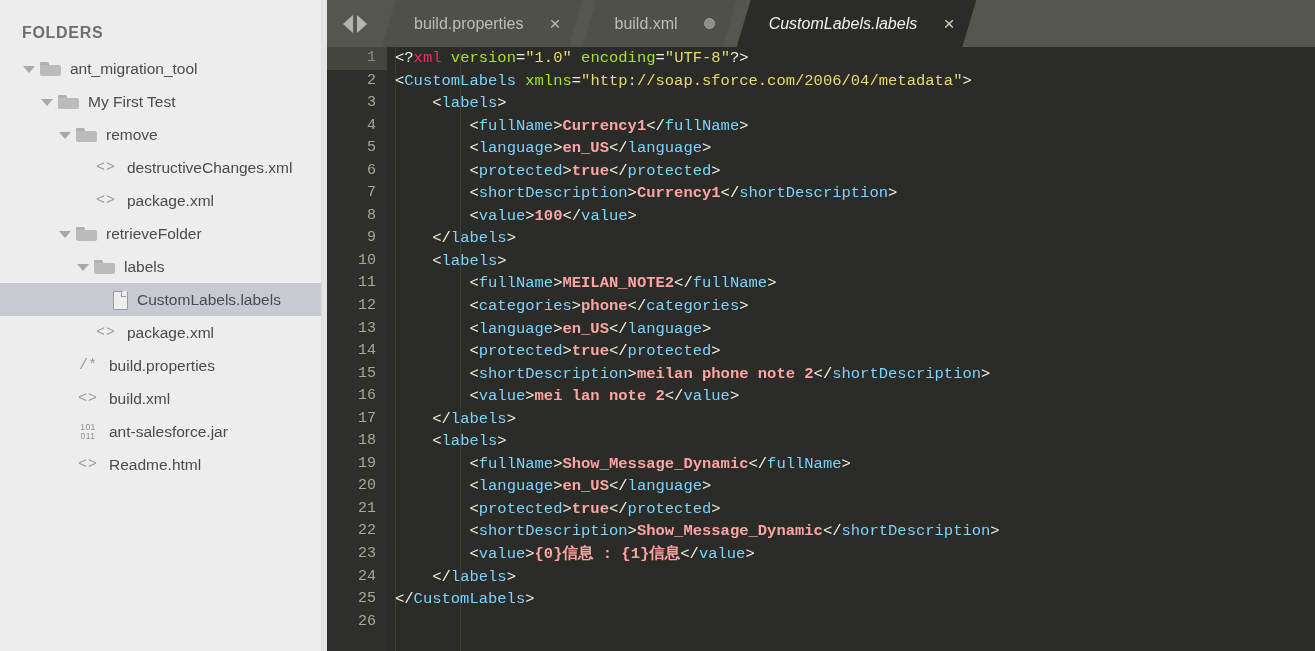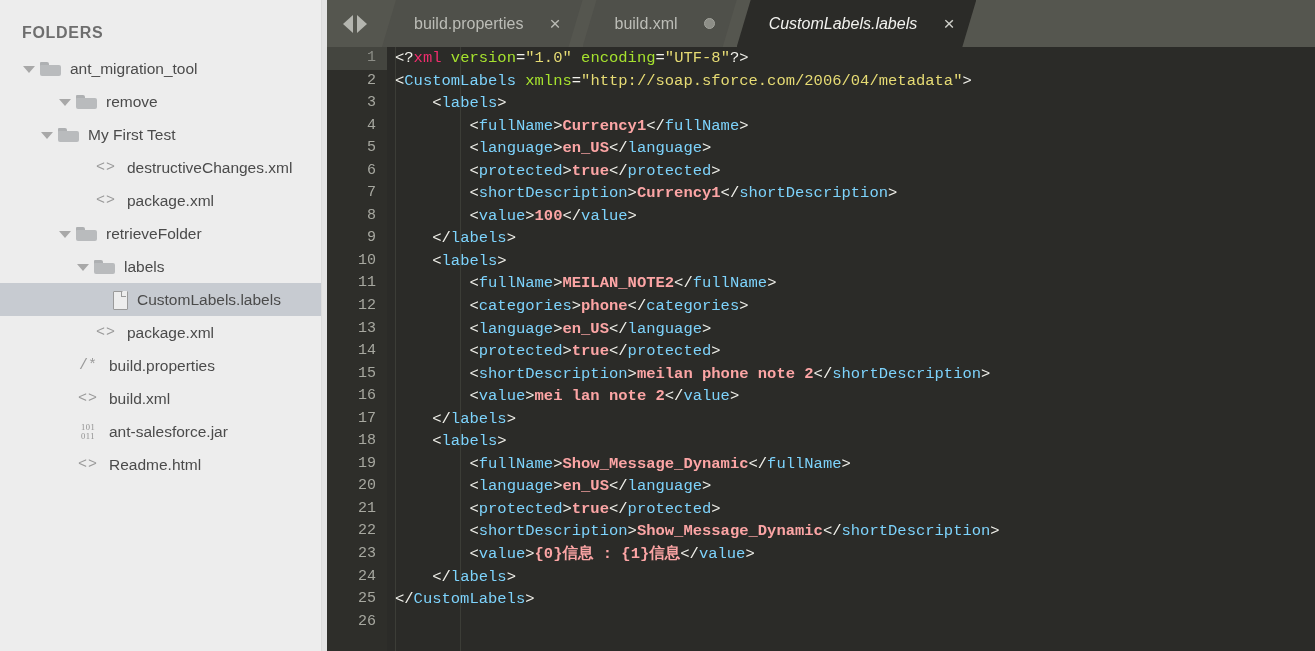--- a/index.html
+++ b/index.html
@@ -109,21 +109,21 @@
   }
   .ico-file::after {
     content: ""; position: absolute; right: 1px; top: 1px;
     width: 0; height: 0;
     border-left: 5px solid transparent;
     border-top: 5px solid #ededed;
     box-shadow: -1px 1px 0 0 #9a9a9a;
   }
   .ico-binary {
     width: 24px; height: 17px;
-    font-family: Liberation Serif, serif;
+    font-family: Liberation Sans, sans-serif;
     font-size: 8.5px; color: #8f8f8f;
     line-height: 8.5px; text-align: center; letter-spacing: 0.5px;
   }
 
   
   #editor {
     flex: 1 1 auto; height: 651px;
     background: #2b2b28;
     display: flex; flex-direction: column;
     position: relative; overflow: hidden;
@@ -237,34 +237,34 @@
     <div id="tree">
         <div class="tree-row">
           <div style="flex: 0 0 auto; width: 22px;"></div>
           <div class="arrow down"></div>
           <span class="icn">
             <span class="ico-folder-open"></span>
           </span>
           <span>ant_migration_tool</span>
         </div>
         <div class="tree-row">
-          <div style="flex: 0 0 auto; width: 58px;"></div>
-          <div class="arrow down"></div>
-          <span class="icn">
-            <span class="ico-folder-open"></span>
-          </span>
-          <span>remove</span>
-        </div>
-        <div class="tree-row">
           <div style="flex: 0 0 auto; width: 40px;"></div>
           <div class="arrow down"></div>
           <span class="icn">
             <span class="ico-folder-open"></span>
           </span>
           <span>My First Test</span>
+        </div>
+        <div class="tree-row">
+          <div style="flex: 0 0 auto; width: 58px;"></div>
+          <div class="arrow down"></div>
+          <span class="icn">
+            <span class="ico-folder-open"></span>
+          </span>
+          <span>remove</span>
         </div>
         <div class="tree-row">
           <div style="flex: 0 0 auto; width: 76px;"></div>
           <div class="arrow none"></div>
           <span class="icn">
             <span class="ico-code">&lt;&gt;</span>
           </span>
           <span>destructiveChanges.xml</span>
         </div>
         <div class="tree-row">

